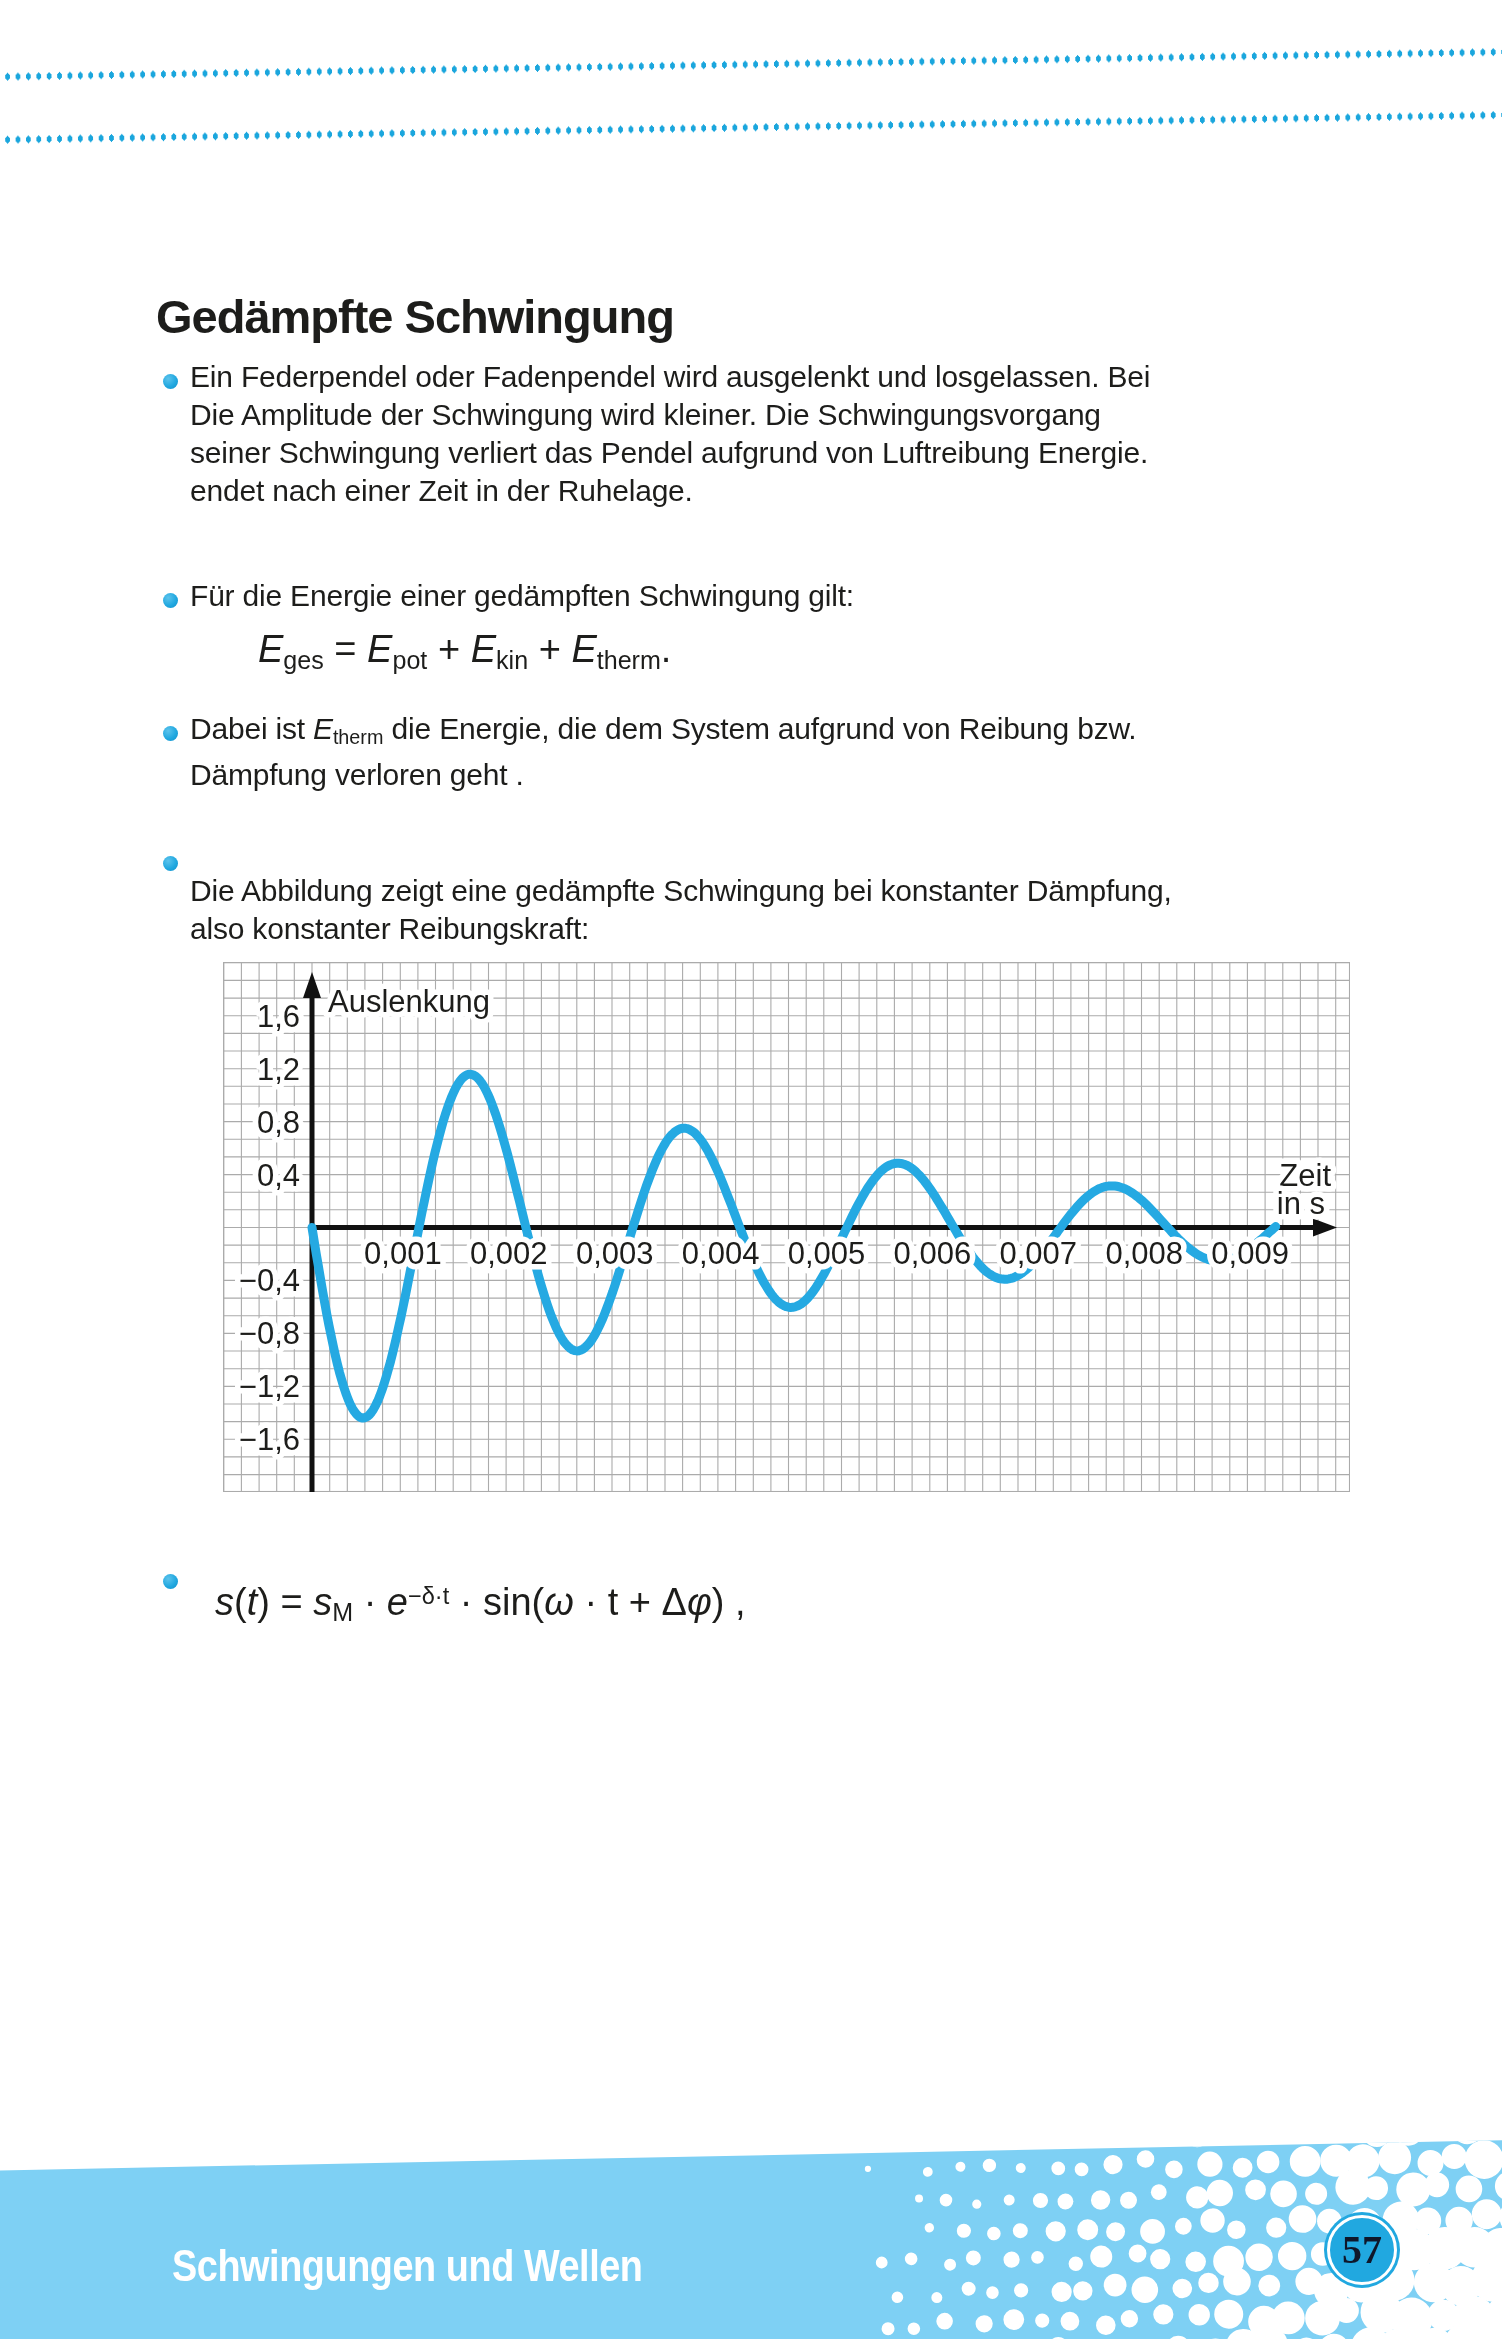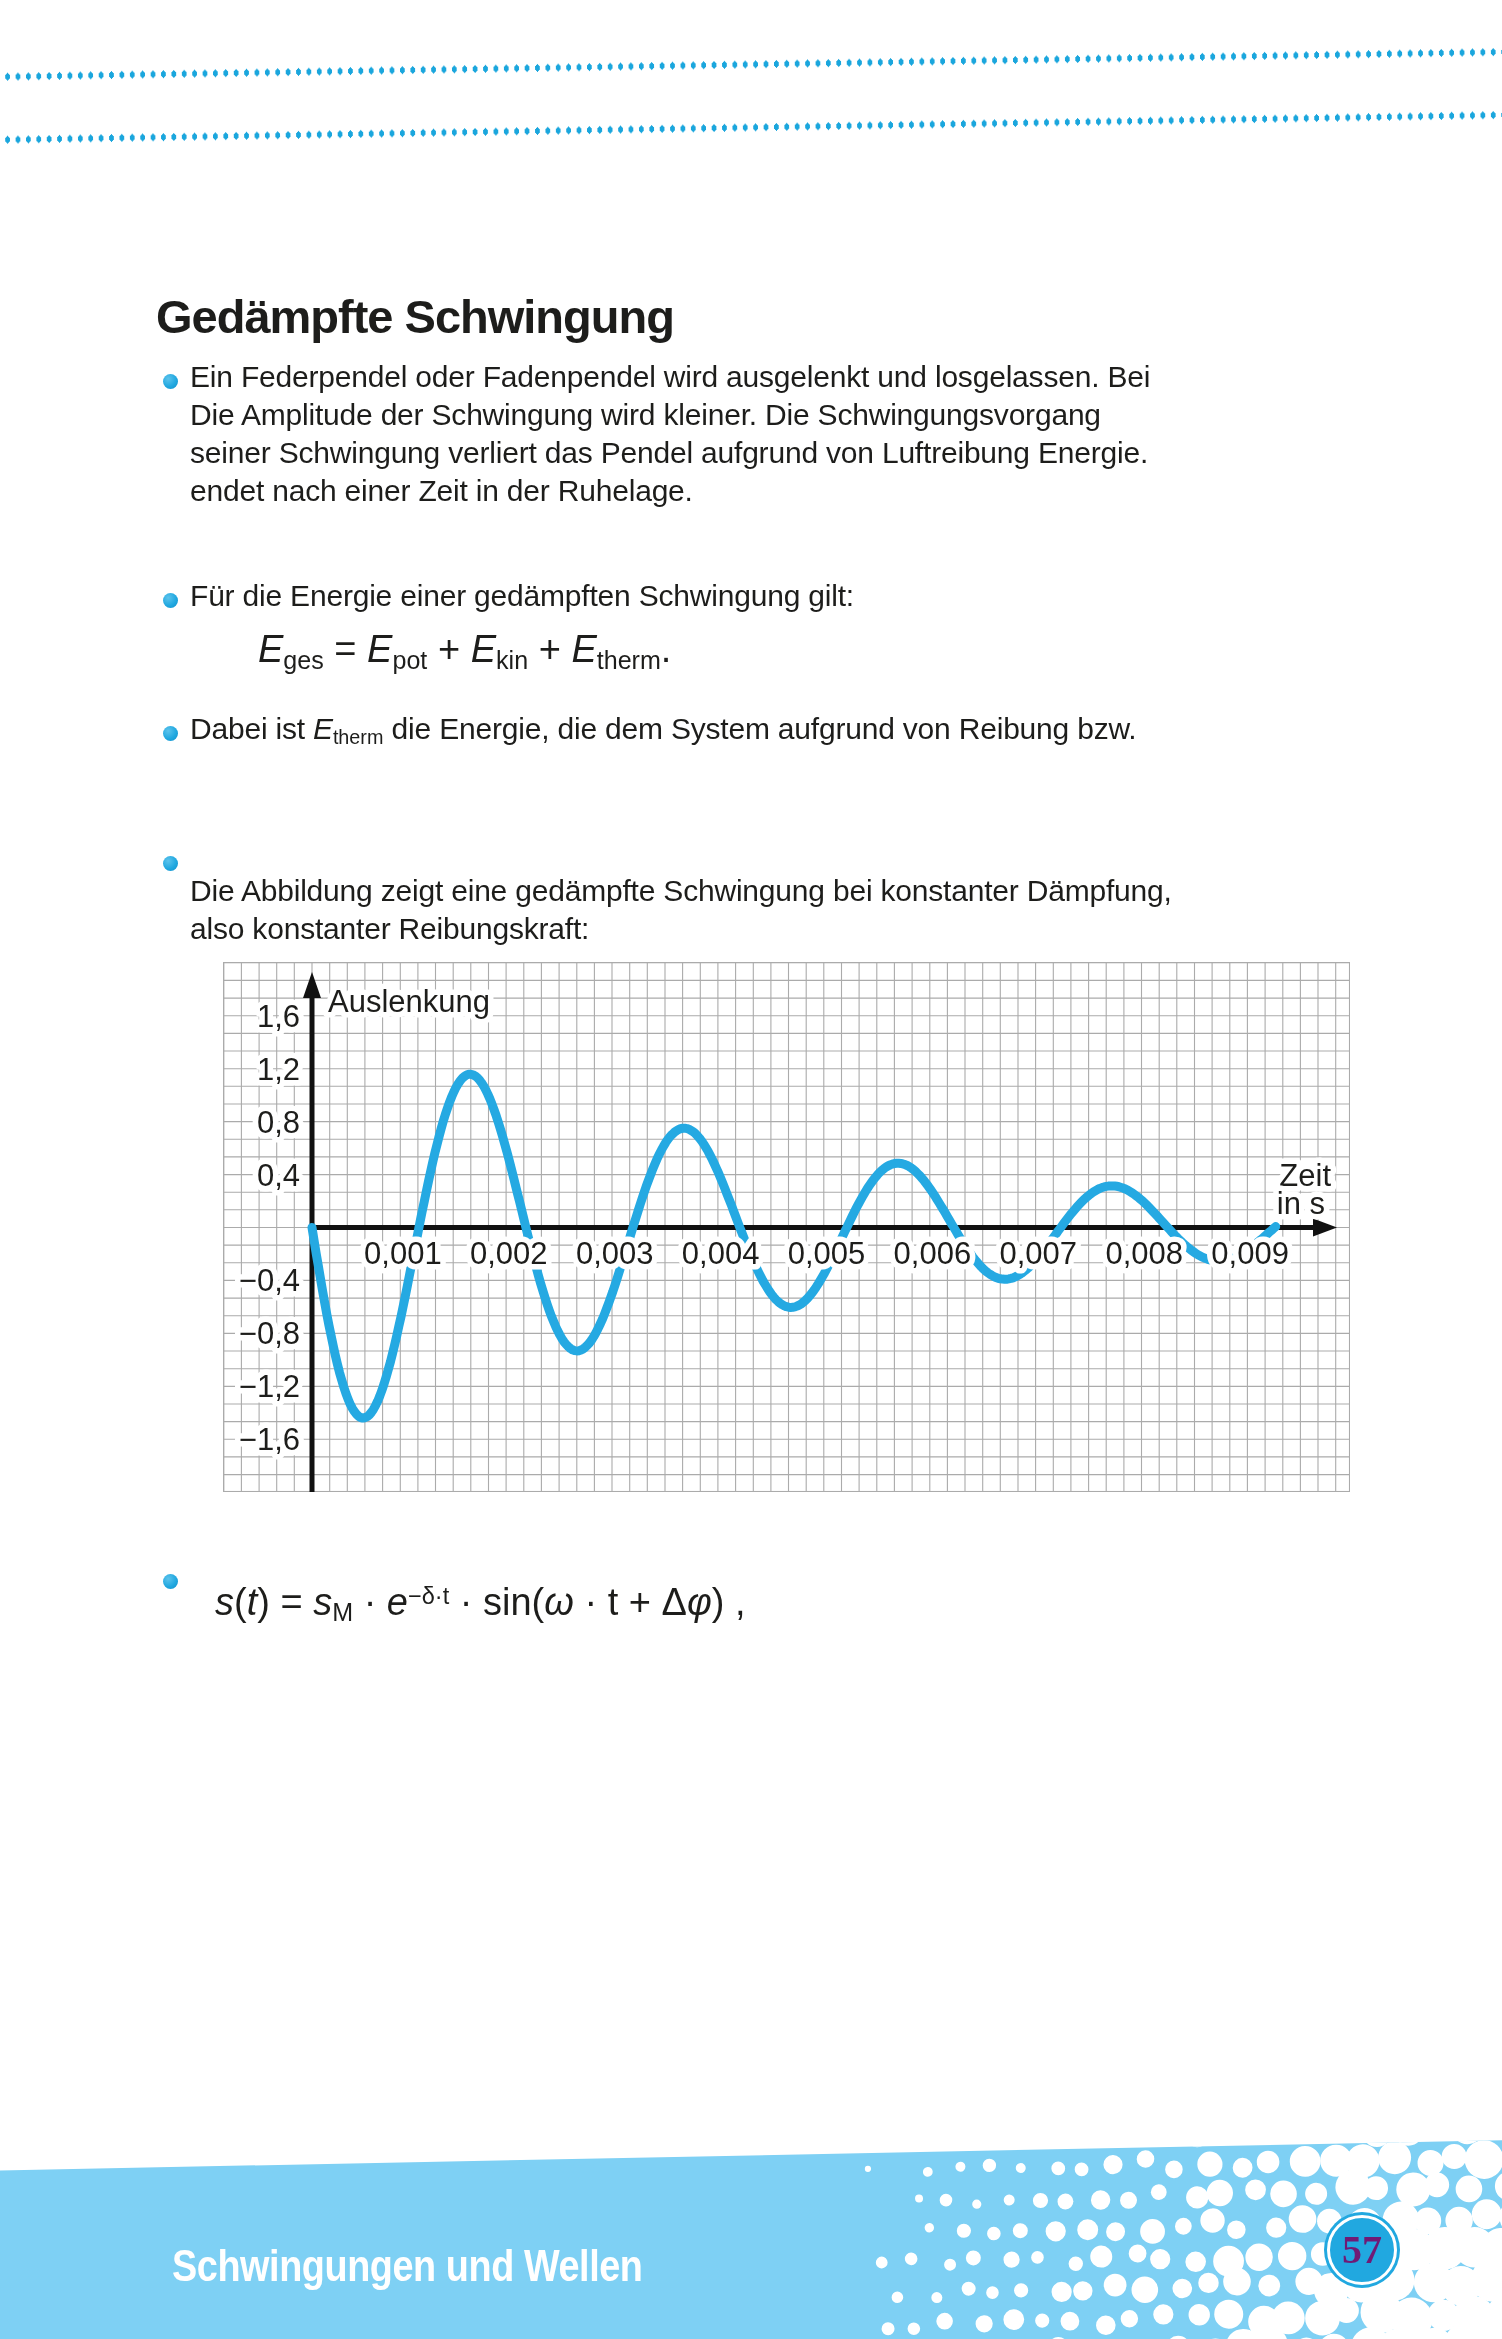--- a/index.html
+++ b/index.html
@@ -49,21 +49,21 @@
   }
   .page-circle{
     position:absolute;left:1324px;top:2212px;width:76px;height:76px;border-radius:50%;
     background:#21a8e0;
   }
   .page-circle::before{
     content:"";position:absolute;inset:3px;border:3px solid #ffffff;border-radius:50%;
   }
   .page-circle .num{
     position:absolute;inset:0;display:flex;align-items:center;justify-content:center;
-    font-family:"Liberation Serif", serif;font-size:40px;font-weight:700;color:#701a75;
+    font-family:"Liberation Serif", serif;font-size:40px;font-weight:700;color:#0f172a;
     padding-bottom:2px;
   }
 </style>
 </head>
 <body>
 
 <div class="dotline" style="top: 72px; --dotc: #1aa6dd;"></div>
 <div class="dotline" style="top: 135px; --dotc: #1aa6dd;"></div>
 
 <h1 class="page-title">Gedämpfte Schwingung</h1>
@@ -77,20 +77,21 @@
       <div class="line"><span class="seg-p">endet nach einer Zeit in der Ruhelage.</span></div>
     </div>
     <div class="bullet" style="top: 593px;"></div>
     <div class="para" style="top: 577px;">
       <div class="line"><span class="seg-p">Für die Energie einer gedämpften Schwingung gilt:</span></div>
       <div class="line formula" style="margin-left: 68px; margin-top: 8px;"><span class="seg-v">E</span><span class="seg-sub">ges</span><span class="seg-p"> = </span><span class="seg-v">E</span><span class="seg-sub">pot</span><span class="seg-p"> + </span><span class="seg-v">E</span><span class="seg-sub">kin</span><span class="seg-p"> + </span><span class="seg-v">E</span><span class="seg-sub">therm</span><span class="seg-p">.</span></div>
     </div>
     <div class="bullet" style="top: 726px;"></div>
     <div class="para" style="top: 710px;">
       <div class="line"><span class="seg-p">Dabei ist </span><span class="seg-v">E</span><span class="seg-sub">therm</span><span class="seg-p"> die Energie, die dem System aufgrund von Reibung bzw.</span></div>
+      <div class="line"><span class="seg-p">Dämpfung verloren geht .</span></div>
     </div>
     <div class="bullet" style="top: 856px;"></div>
     <div class="para" style="top: 840px; margin-top: 32px;">
       <div class="line"><span class="seg-p">Die Abbildung zeigt eine gedämpfte Schwingung bei konstanter Dämpfung,</span></div>
       <div class="line"><span class="seg-p">also konstanter Reibungskraft:</span></div>
     </div>
     <div class="bullet" style="top: 1574px;"></div>
     <div class="para" style="top: 1558px;">
       <div class="line formula" style="margin-left: 25px; margin-top: 12px;"><span class="seg-v">s</span><span class="seg-p">(</span><span class="seg-v">t</span><span class="seg-p">) = </span><span class="seg-v">s</span><span class="seg-sub">M</span><span class="seg-p"> · </span><span class="seg-v">e</span><span class="seg-sup">−δ·t</span><span class="seg-p"> · sin(</span><span class="seg-v">ω</span><span class="seg-p"> · t + Δ</span><span class="seg-v">φ</span><span class="seg-p">) ,</span></div>
     </div>

